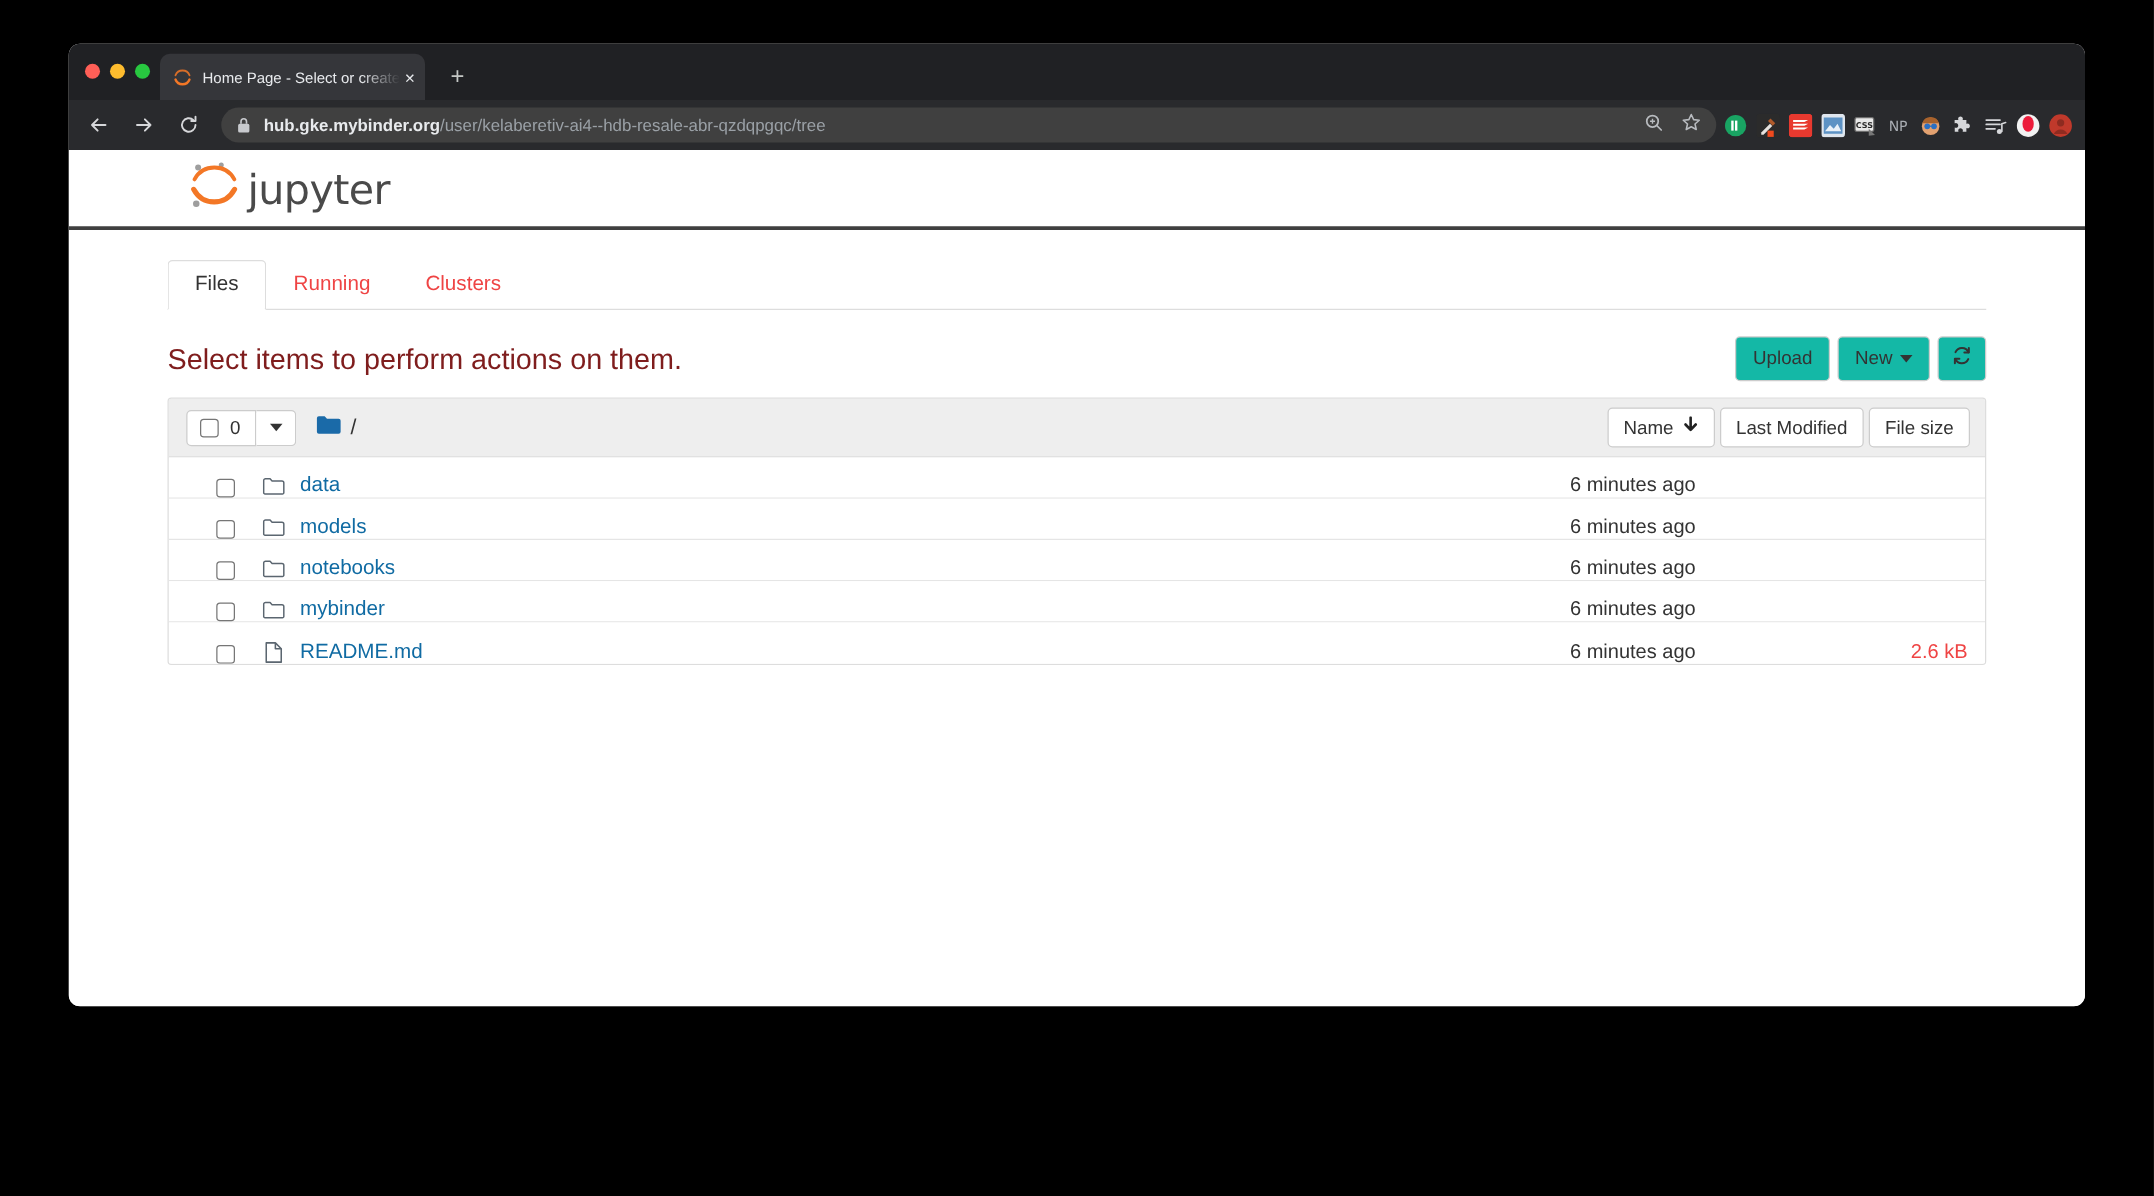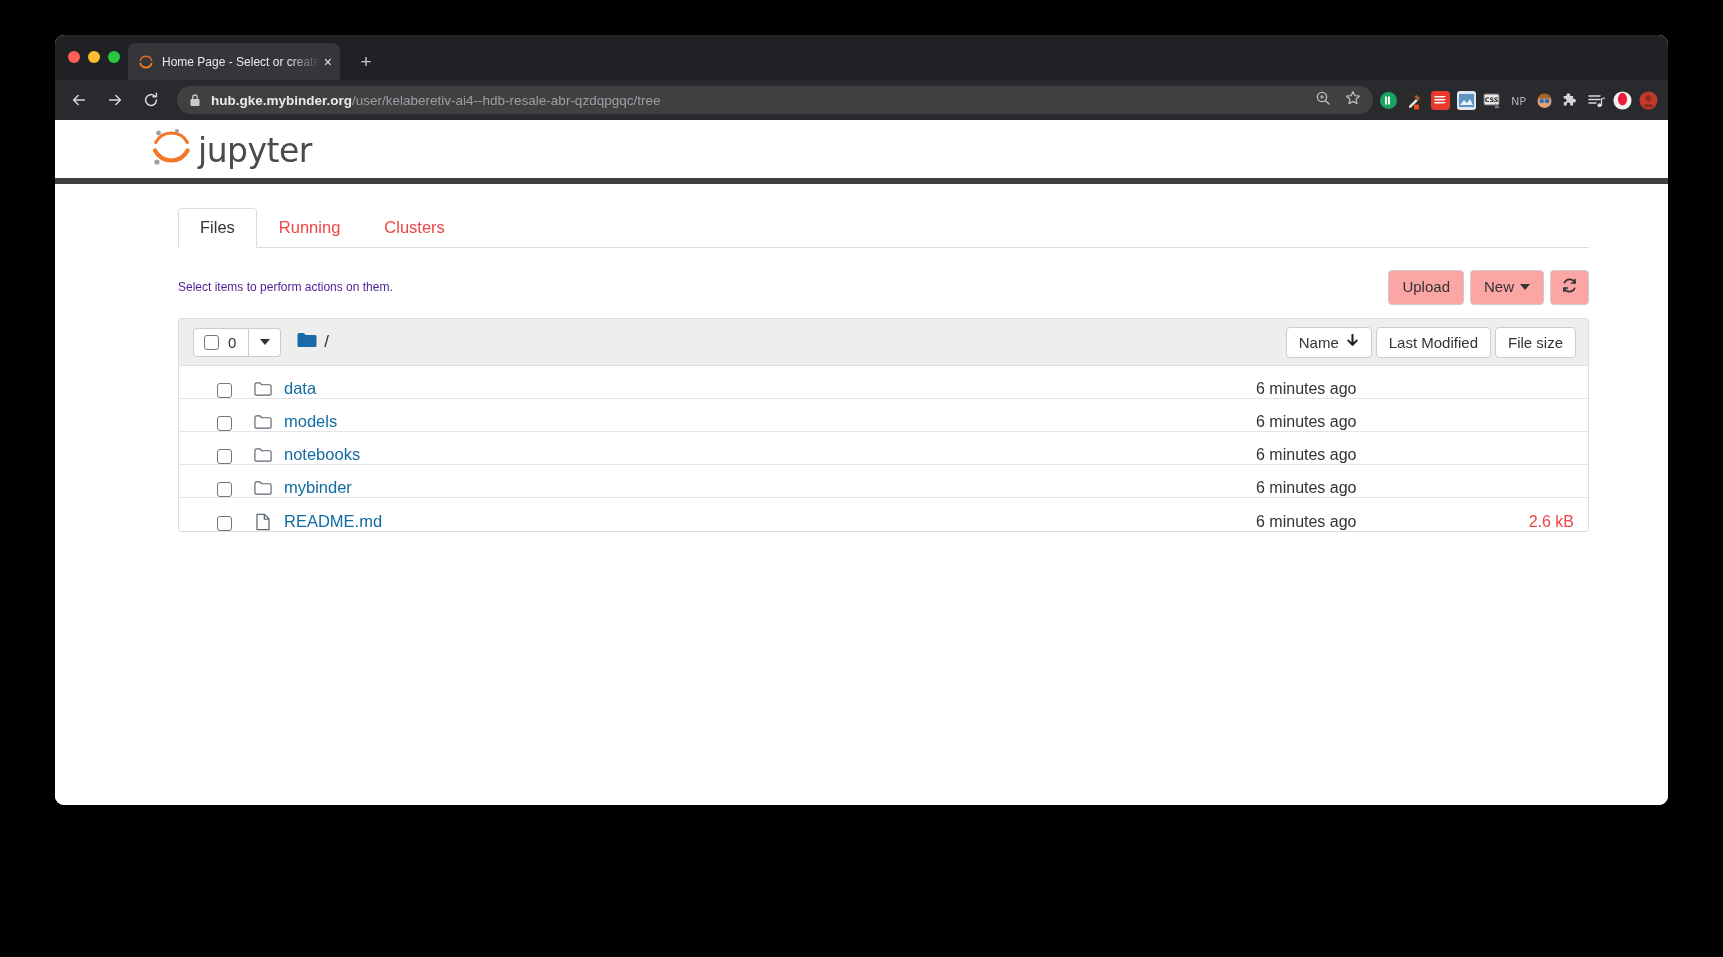--- a/index.html
+++ b/index.html
@@ -121,21 +121,21 @@
   
   #page {
     background: #fff;
     height: 685px;
     overflow: hidden;
     position: relative;
   }
 
   #jp-header {
     height: 64px;
-    border-bottom: 6px solid #404040;
+    border-bottom: 3px solid #404040;
     display: flex;
     align-items: center;
     padding: 0 95px 0 95px;
     position: relative;
   }
   #jp-logo { display: flex; align-items: center; gap: 6px; }
   #jp-logo .wordmark {
     font-size: 33px;
     color: #4a4a4a;
     font-family: "DejaVu Sans", sans-serif;
@@ -157,21 +157,20 @@
     font-size: 16px;
     color: #333;
     padding: 10px 17px;
     font-family: "Liberation Sans", sans-serif;
     line-height: 1.1;
     white-space: nowrap;
   }
 
   #jp-main {
     padding: 0 79px;
-    margin-left: 44px;
   }
 
   #tabs-row {
     display: flex;
     align-items: flex-end;
     border-bottom: 1px solid #ddd;
     margin-top: 24px;
     height: 40px;
   }
   .jp-tab {
@@ -191,32 +190,32 @@
     border-bottom-color: #fff;
   }
 
   #actions-row {
     display: flex;
     align-items: center;
     margin-top: 22px;
     height: 34px;
   }
   #select-hint {
-    font-size: 12px;
-    color: #4c1d95;
+    font-size: 23px;
+    color: #7f1d1d;
   }
   #action-buttons {
     margin-left: auto;
     display: flex;
     gap: 6px;
     align-items: stretch;
   }
   .act-btn {
     border: 1px solid #ccc;
-    background: #fca5a5;
+    background: #14b8a6;
     border-radius: 4px;
     font-size: 15px;
     color: #333;
     padding: 6px 13px;
     display: flex;
     align-items: center;
     gap: 6px;
     line-height: 1.2;
     white-space: nowrap;
   }

